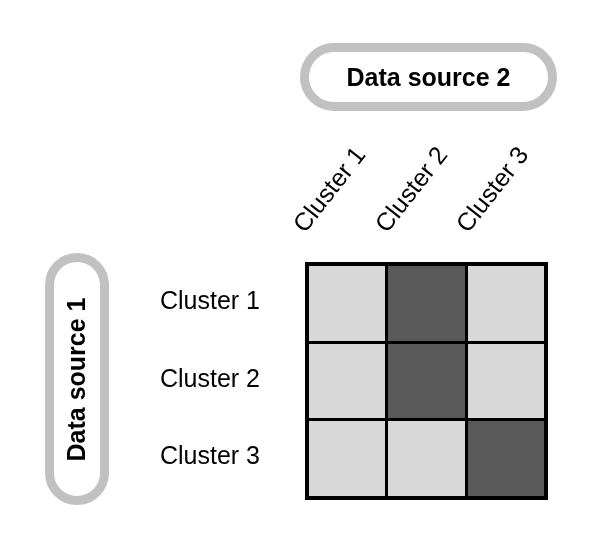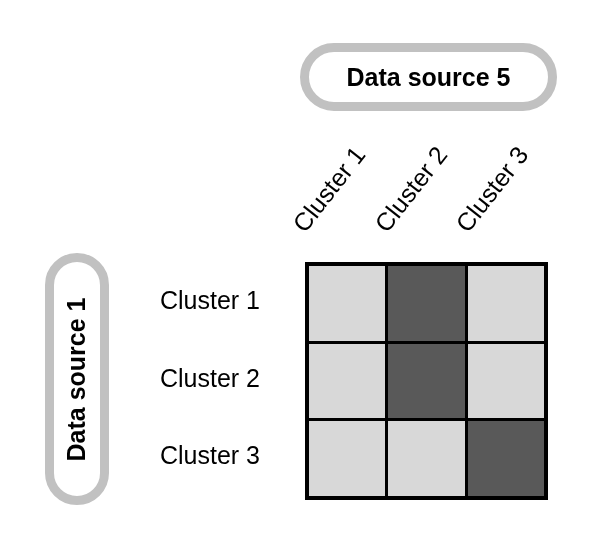--- a/index.html
+++ b/index.html
@@ -89,21 +89,21 @@
   .cell {
     background: var(--cell-light, #d8d8d8);
   }
 </style>
 </head>
 <body style="background: rgb(255, 255, 255); color: rgb(0, 0, 0);">
 
 <div class="canvas">
 
   <div class="pill pill-top">
-    <span>Data source 5</span>
+    <span>Data source 2</span>
   </div>
 
   <div class="pill pill-left">
     <span class="vert">Data source 1</span>
   </div>
 
   <div class="col-label c0">Cluster 1</div>
   <div class="col-label c1">Cluster 2</div>
   <div class="col-label c2">Cluster 3</div>
 

